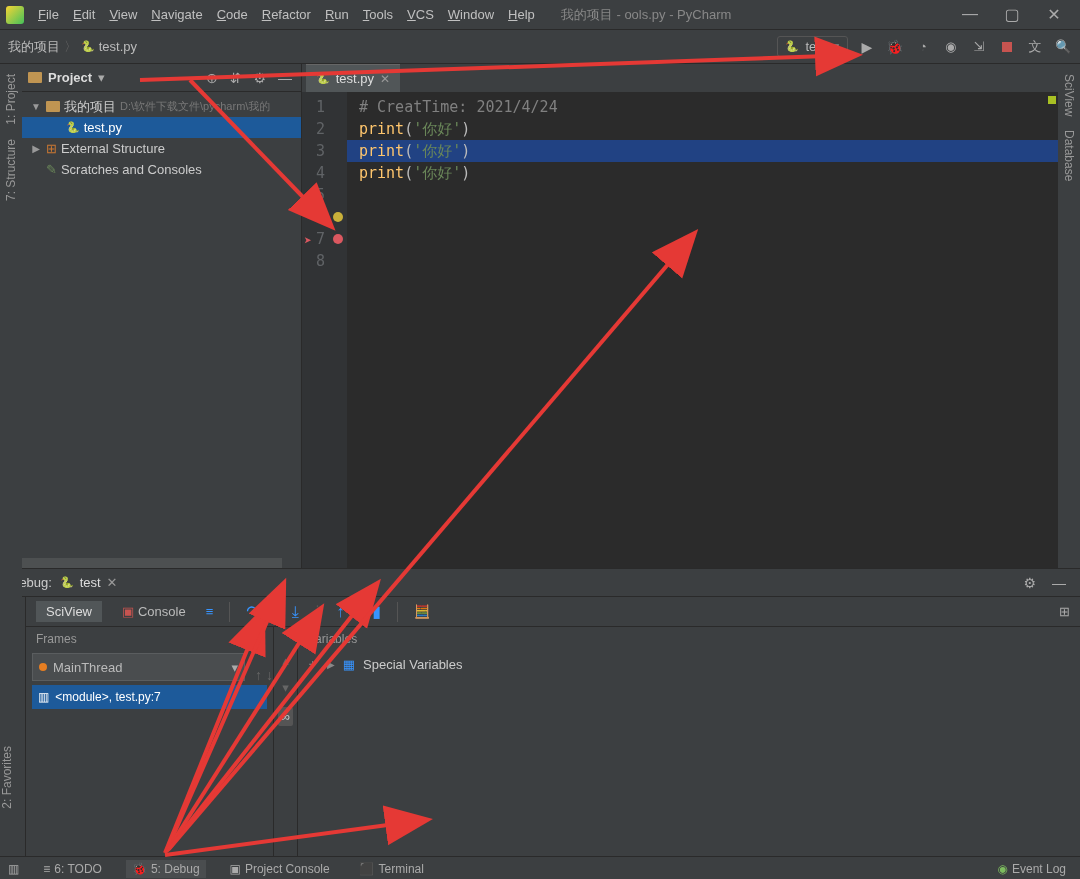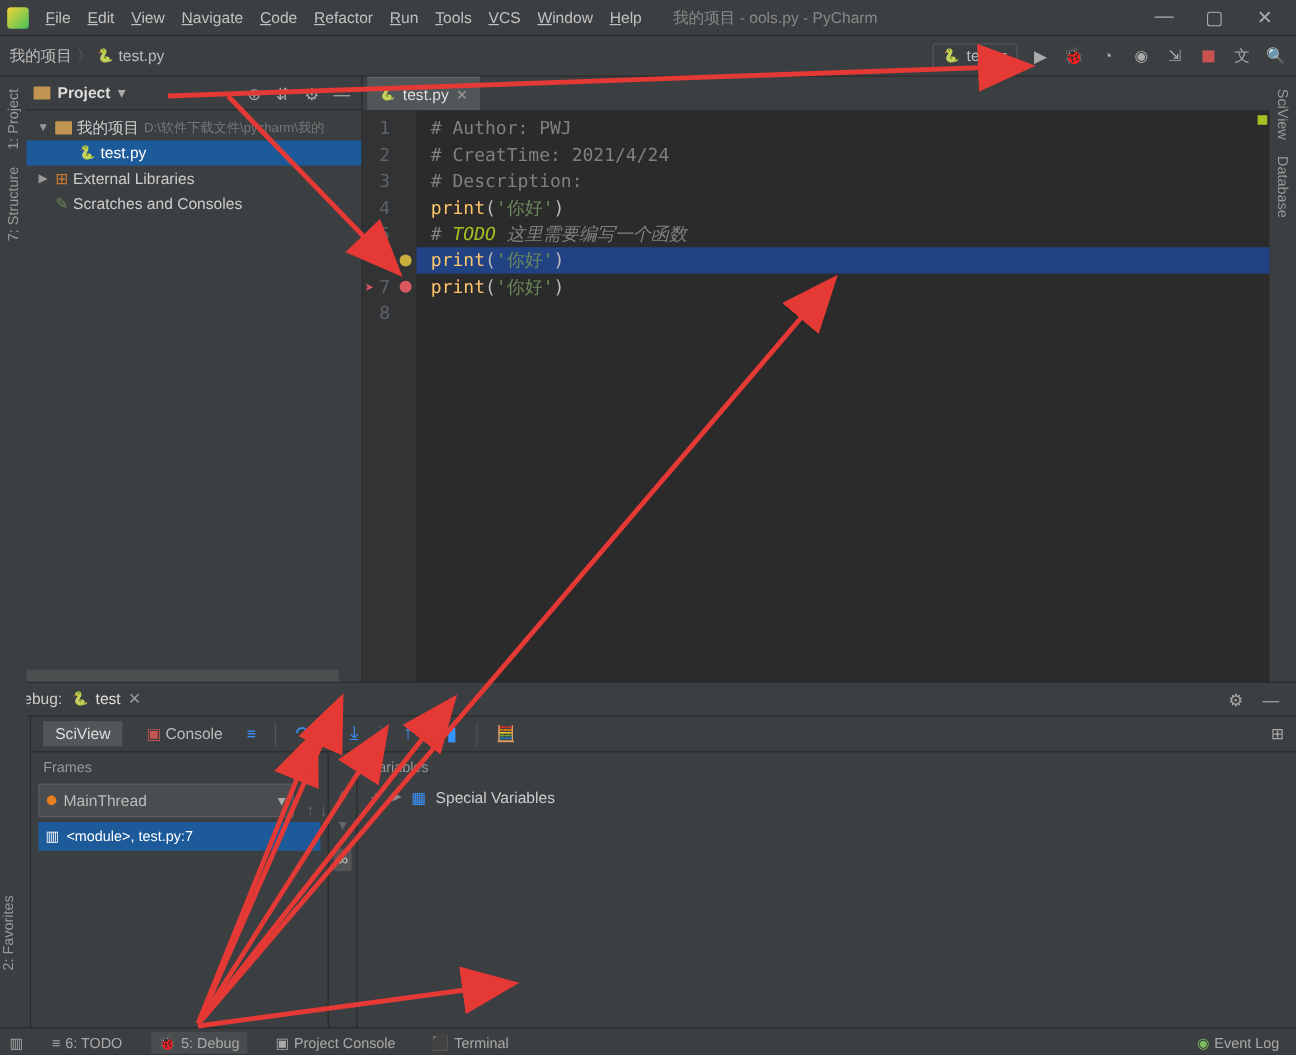--- a/index.html
+++ b/index.html
@@ -192,21 +192,21 @@
           <span style="color:#777;font-size:11px"> D:\软件下载文件\pycharm\我的</span>
         </div>
         <div class="tree-row sel" style="padding-left: 28px;">
           <span class="arrow"></span>
           <span class="i-py">🐍</span>
           <span>test.py</span>
         </div>
         <div class="tree-row" style="padding-left: 8px;">
           <span class="arrow">▶</span>
           <span style="color:#cc7832">⊞</span>
-          <span>External Libraries</span>
+          <span>External Structure</span>
         </div>
         <div class="tree-row" style="padding-left: 8px;">
           <span class="arrow"></span>
           <span style="color:#6a8759">✎</span>
           <span>Scratches and Consoles</span>
         </div>
         <div class="hscroll"></div>
     </div>
   </div>
 
@@ -224,25 +224,22 @@
           <div style="position: relative;">2</div>
           <div style="position: relative;">3</div>
           <div style="position: relative;">4</div>
           <div style="position: relative;">5</div>
           <div style="position: relative;">6<span class="todomark" style="top:6px"></span></div>
           <div style="position: relative;">7<span class="bpmark" style="top:6px"></span><span class="curarrow" style="top:2px">➤</span></div>
           <div style="position: relative;">8</div>
         </div>
       <div class="code" id="code-host">
         <div class="sbmark"></div>
-      <div class="codeln"><span class="c-comment"># Author: PWJ</span></div>
           <div class="codeln"><span class="c-comment"># CreatTime: 2021/4/24</span></div>
-          <div class="codeln"><span class="c-comment"># Description:</span></div>
           <div class="codeln"><span class="c-fn">print</span>(<span class="c-str">'你好'</span>)</div>
-          <div class="codeln"><span class="c-comment"># </span><span class="c-todo">TODO</span><span class="c-todo-txt"> 这里需要编写一个函数</span></div>
           <div class="codeln curline"><span class="c-fn">print</span>(<span class="c-str">'你好'</span>)</div>
           <div class="codeln"><span class="c-fn">print</span>(<span class="c-str">'你好'</span>)</div>
         </div>
     </div>
   </div>
 
   <div class="toolstrip-r">
     <div class="vlabel">SciView</div>
     <div class="vlabel">Database</div>
   </div>

